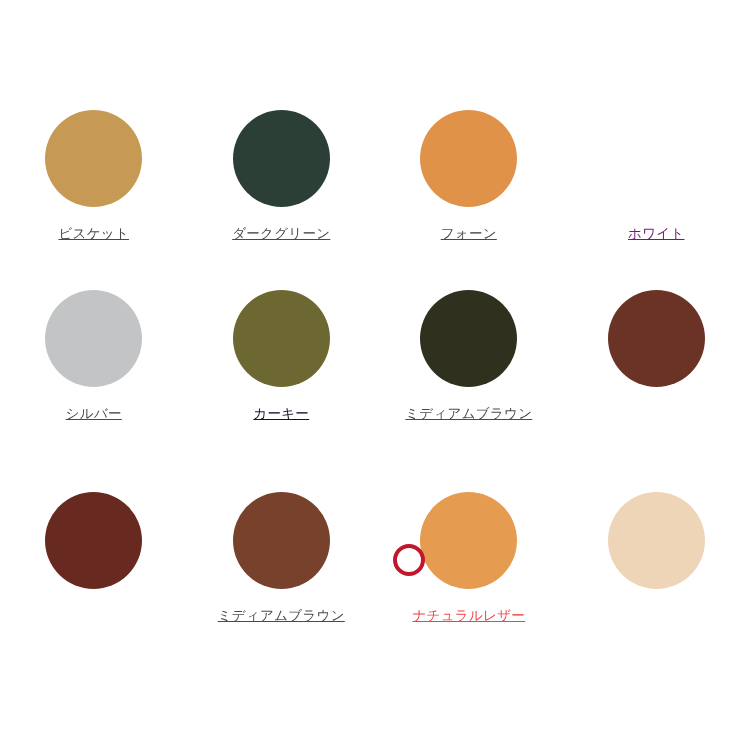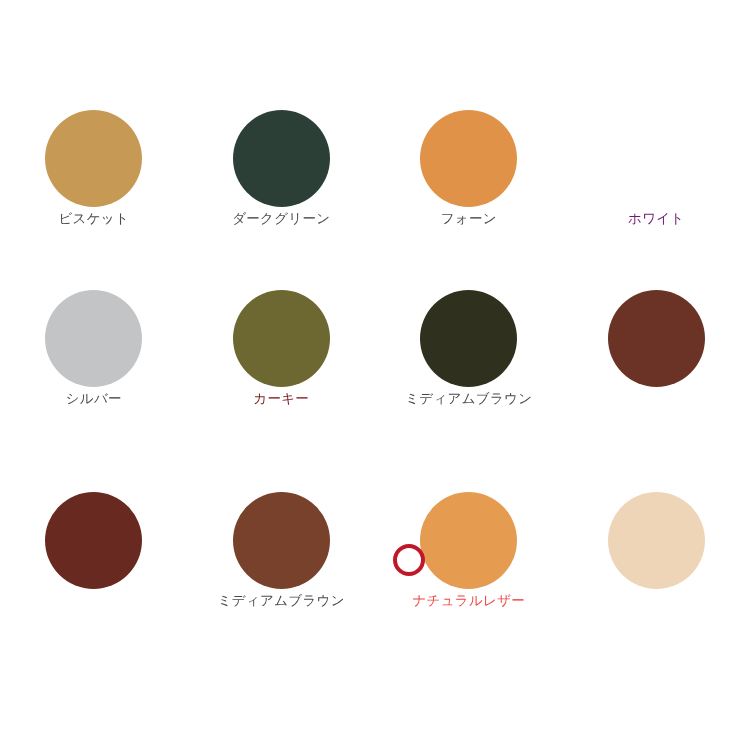--- a/index.html
+++ b/index.html
@@ -34,27 +34,29 @@
     align-items: center;
   }
   .swatch-dot {
     width: 97px;
     height: 97px;
     border-radius: 50%;
     flex: 0 0 auto;
     margin-top: 33px;
   }
   .swatch-label {
+    margin-top: 15px;
     width: 183px;
     text-align: center;
     font-size: 13.5px;
     line-height: 1.72;
     color: #4a4a4a;
     letter-spacing: 0.3px;
     word-break: break-all;
+    text-decoration: underline;
   }
   
   .swatch-grid .row-2 .swatch-dot { margin-top: 33px; }
   .swatch-grid .row-3 .swatch-dot { margin-top: 45px; }
 
   
   .annotation-ring {
     position: absolute;
     box-sizing: border-box;
     border-style: solid;
@@ -90,21 +92,21 @@
       <div class="swatch-label" style="color: #701a75;">ホワイト</div>
     </div>
 
     <div class="swatch-cell row-2">
       <div class="swatch-dot" style="background: rgb(195, 196, 197);"></div>
       <div class="swatch-label" style="color: rgb(74, 74, 74);">シルバー</div>
     </div>
 
     <div class="swatch-cell row-2">
       <div class="swatch-dot" style="background: rgb(109, 104, 49);"></div>
-      <div class="swatch-label" style="color: #7f1d1d; text-align: center;">カーキー</div>
+      <div class="swatch-label" style="color: #0f172a; text-align: center;">カーキー</div>
     </div>
 
     <div class="swatch-cell row-2">
       <div class="swatch-dot" style="background: rgb(48, 48, 30);"></div>
       <div class="swatch-label" style="color: rgb(74, 74, 74);">ミディアムブラウン</div>
     </div>
 
     <div class="swatch-cell row-2">
       <div class="swatch-dot" style="background: rgb(106, 51, 38);"></div>
     </div>

